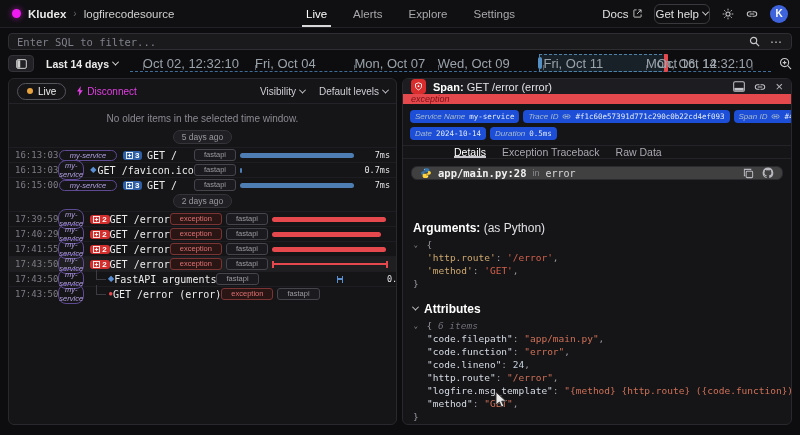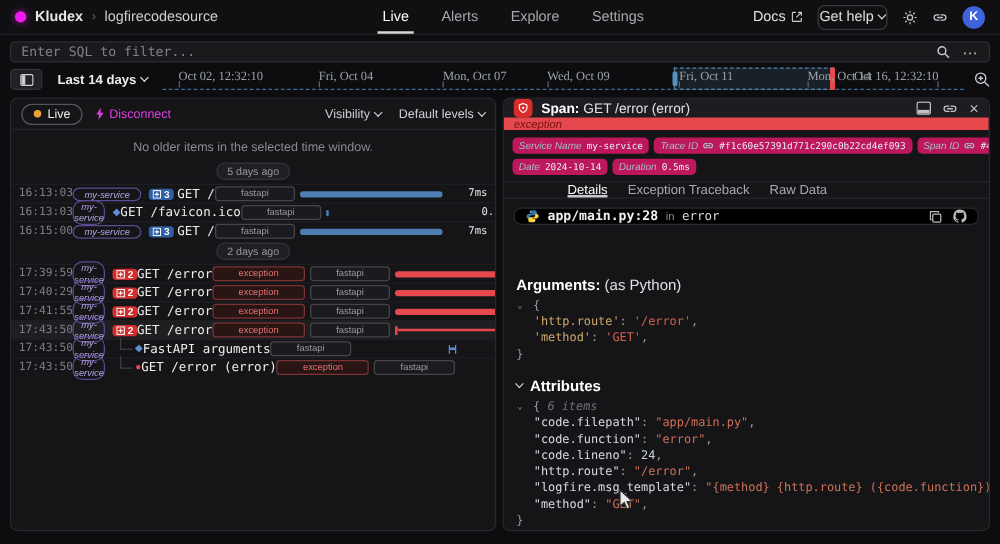--- a/index.html
+++ b/index.html
@@ -36,21 +36,21 @@
   .sqlbar input::placeholder { color:#80808a; }
   .dots { color:#c0c0c0; font-size:12px; letter-spacing:1px; margin-left:10px; }
 
   
   .timerow { margin:4px 8px 0; height:19px; display:flex; align-items:center; gap:8px; }
   .side-toggle { width:26px; height:17px; background:#222226; border:1px solid #333338; border-radius:4px;
     display:flex; align-items:center; justify-content:center; color:#cfcfcf; }
   .range-sel { display:flex; align-items:center; color:#ececec; font-size:10.5px; font-weight:bold; white-space:nowrap;
     padding:0 4px; }
   .timeline { flex:1; position:relative; height:17px; border-bottom:1.5px dashed #3f6d99; }
-  .tick { position:absolute; top:1px; font-size:10px; color:#9aa2aa; white-space:nowrap;font-family:Liberation Serif, serif; }
+  .tick { position:absolute; top:1px; font-size:13px; color:#9aa2aa; white-space:nowrap; }
   .tick::after { content:""; position:absolute; left:0; top:9px; width:1px; height:5px; background:#5a6168; }
   .tick.right { transform:translateX(-92%); }
   .tick.right::after { left:auto; right:0; }
   .selregion { position:absolute; top:-1px; height:18px; background:rgba(86,140,176,0.16);
     border:1px dashed #4e82a8; }
   .selhandle-l { position:absolute; left:-2px; top:2px; width:4px; height:12px; border-radius:2px; background:#5590c5; }
   .selhandle-r { position:absolute; right:-2px; top:-1px; width:4px; height:18px; border-radius:1px; background:#e5484d; }
   .zoom-btn { color:#c8c8cc; display:flex; align-items:center; }
 
   
@@ -79,21 +79,21 @@
   .cnt-badge { display:inline-flex; align-items:center; gap:2px; border-radius:3px; padding:0px 3px;
     font-size:8px; color:#fff; font-weight:bold; }
   .cnt-badge.blue { background:#2f5fa5; }
   .cnt-badge.red  { background:#d32f2f; }
   .connector { width:10px; height:10px; border-left:1px solid #3c3c42; border-bottom:1px solid #3c3c42;
     margin:-8px 2px 0 6px; }
   .mk { font-size:8px; line-height:1; }
   .mk.diamond { color:#5b8fd4; } .mk.dot { color:#e5484d; }
   .t-title { color:#ececec; white-space:nowrap; }
   .t-right { margin-left:auto; display:flex; align-items:center; gap:4px; }
-  .tagpill { font-size:7.5px; border-radius:3px; padding:0 20px; line-height:10px; }
+  .tagpill { font-size:7.5px; border-radius:3px; padding:0 9px; line-height:10px; }
   .tagpill.exception { border:1px solid #7a3434; color:#e07070; background:#2a1515; }
   .tagpill.fastapi { border:1px solid #45454b; color:#9a9aa0; background:#1b1b1f; }
   .bartrack { width:116px; height:9px; position:relative; }
   .bar { position:absolute; top:2px; height:5px; border-radius:2.5px; }
   .bar.blue { background:#4e7db3; } .bar.red { background:#e5484d; }
   .bar.capped { top:1px; height:7px; border-radius:0; background:transparent !important;
     border-left:2px solid #e5484d; border-right:2px solid #e5484d; }
   .bar.capped::after { content:""; position:absolute; left:0; right:0; top:2.5px; height:2px; background:#e5484d; }
   .bar.ibeam { top:1px; height:7px; border-radius:0; background:transparent !important; border-left:1.5px solid; border-right:1.5px solid; }
   .bar.ibeam::after { content:""; position:absolute; left:0; right:0; top:2.7px; height:1.6px; background:currentColor; }
@@ -105,28 +105,28 @@
   .rp-head { height:25px; background:#1c1c21; display:flex; align-items:center; gap:7px; padding:0 8px; }
   .err-ico { width:15px; height:15px; border-radius:4px; background:#d92d2d; display:flex; align-items:center; justify-content:center; }
   .rp-title { font-size:11px; color:#e2e2e6; white-space:nowrap; overflow:hidden; }
   .rp-title b { color:#fff; }
   .rp-head-icons { margin-left:auto; display:flex; gap:9px; align-items:center; color:#c2c2c8; }
   .close-x { font-size:13px; color:#b8b8be; line-height:1; }
   .banner { height:13px; background:#e5484d; color:#7d1014; font-size:9px; font-style:italic;
     display:flex; align-items:center; padding:0 8px; }
   .meta-wrap { padding:6px 7px 5px; display:flex; flex-direction:column; gap:4px; border-bottom:1px solid #242428; }
   .meta-row { display:flex; gap:4px; white-space:nowrap; }
-  .meta-badge { background:#be185d; border-radius:4px; padding:2px 5px; display:flex; align-items:center; gap:4px; }
+  .meta-badge { background:#1d4ed8; border-radius:4px; padding:2px 5px; display:flex; align-items:center; gap:4px; }
   .meta-label { font-style:italic; color:#a7bbca; font-size:8px; }
   .meta-value { color:#e4edf4; font-size:7.5px; font-family:"DejaVu Sans Mono", monospace; }
   .rp-tabs { display:flex; gap:16px; padding:0 10px; height:22px; align-items:center; border-bottom:1px solid #242428; font-size:10.5px; }
   .rp-tab { color:#a8a8ae; height:100%; display:flex; align-items:center; position:relative; }
   .rp-tab.active { color:#fff;margin-left:41px; }
   .rp-tab.active::after { content:""; position:absolute; left:0; right:0; bottom:0; height:2px; background:#c8c8cc; }
-  .code-card { margin:7px 8px; background:#000000; border:1px solid #2a2a2f; border-radius:6px; height:24px;
+  .code-card { margin:7px 8px; background:#404040; border:1px solid #2a2a2f; border-radius:6px; height:24px;
     display:flex; align-items:center; gap:6px; padding:0 8px; }
   .code-file { font-size:10.5px; font-weight:bold; color:#f0f0f0; }
   .code-in { font-size:9px; color:#8a8a90; }
   .code-fn { font-size:10px; color:#d8d8dc; font-family:"DejaVu Sans Mono", monospace; }
   .code-card-icons { margin-left:auto; display:flex; gap:8px; color:#b8b8be; align-items:center; }
   .args-head { padding:6px 10px 2px; font-size:12px; color:#fff; font-weight:bold;margin-top:28px; }
   .args-head span.sub { font-weight:normal; color:#e0e0e4; }
   .codeblock { padding:1px 10px 4px; font-family:"DejaVu Sans Mono", monospace; font-size:9.5px; line-height:13px; color:#c9c9ce; }
   .cb-line { white-space:pre; }
   .cb-ind { padding-left:14px; }

